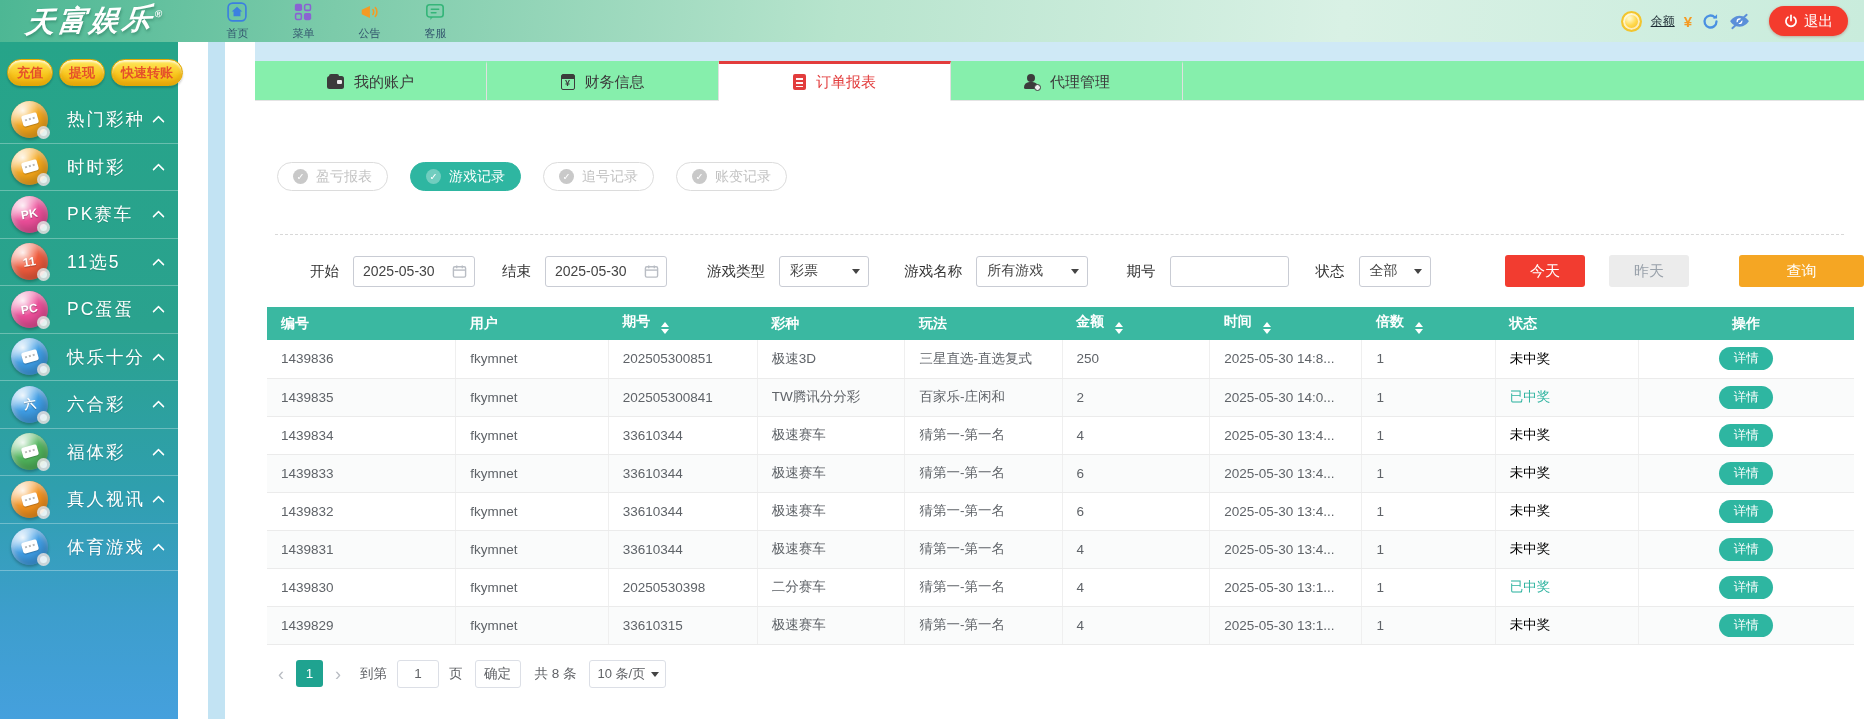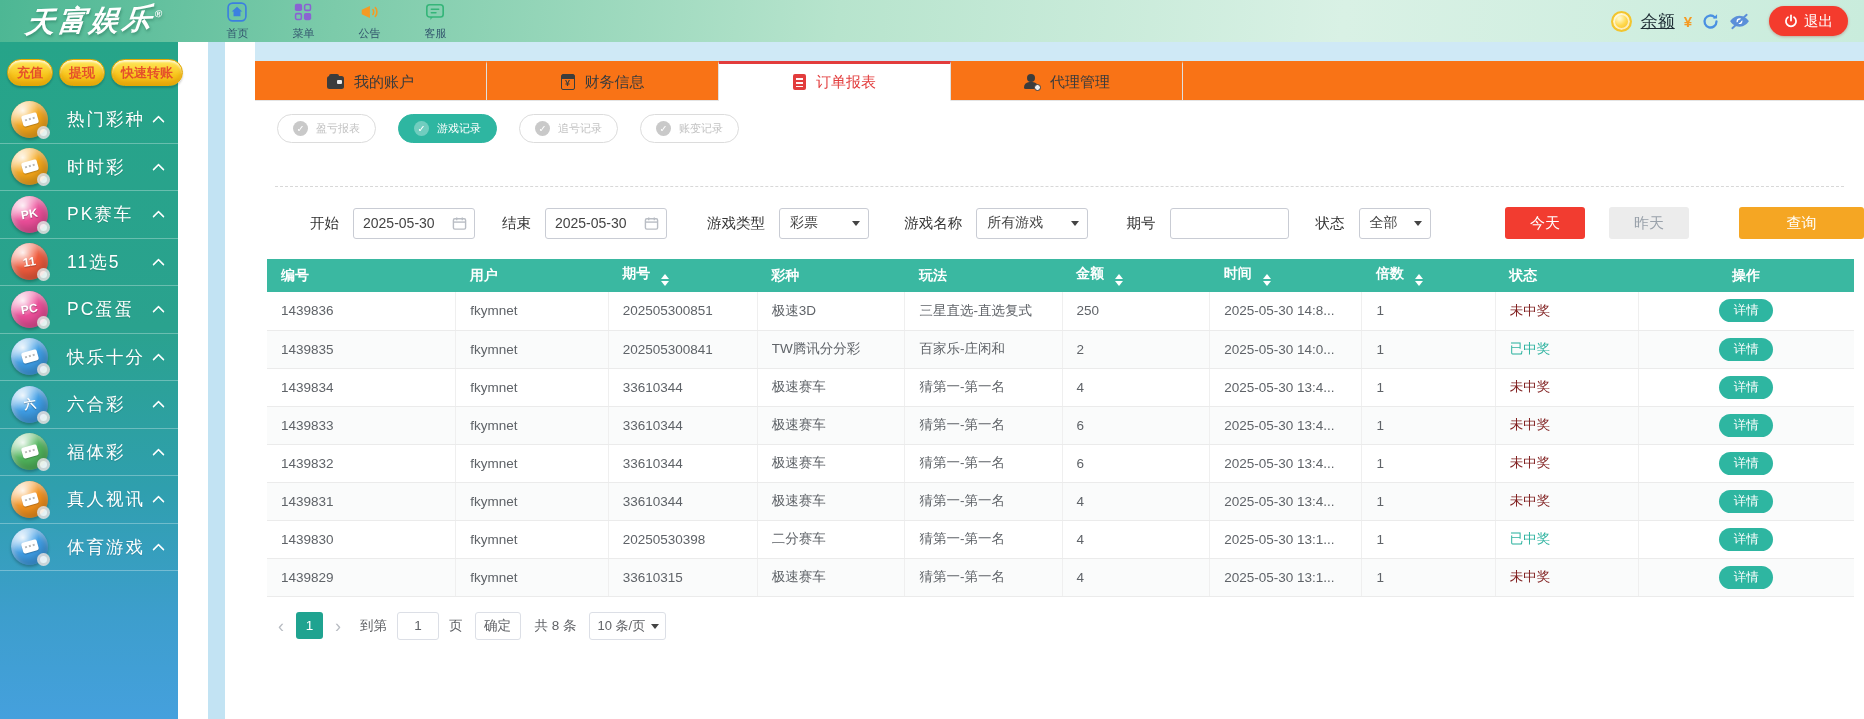--- a/index.html
+++ b/index.html
@@ -15,21 +15,21 @@
     text-shadow:1px 2px 3px rgba(0,70,45,.35); white-space:nowrap; }
   .logo sup{ font-size:10px; font-style:normal; vertical-align:super; }
   .topnav{ margin-left:52px; display:flex; gap:24px; }
   .nav-item{ width:42px; display:flex; flex-direction:column; align-items:center; cursor:pointer; }
   .nav-ic{ height:21px; display:flex; align-items:center; }
   .nav-label{ font-size:11px; color:#33566e; margin-top:4px; }
   .topbar-right{ margin-left:auto; margin-right:16px; display:flex; align-items:center; gap:9px; }
   .coin{ width:21px; height:21px; border-radius:50%; border:2px solid #f2c52e;
     background:radial-gradient(circle at 38% 32%, #fff6c0 8%, #ffd84d 45%, #f0b318 100%);
     box-shadow:inset 0 0 0 2px rgba(255,255,255,.65); }
-  .bal-label{ font-size:17px; color:#1d2b33;text-decoration:underline; }
+  .bal-label{ font-size:12px; color:#1d2b33;text-decoration:underline; }
   .yen{ color:#f59a23; font-weight:bold; font-size:15px; }
   .tb-ic{ display:flex; align-items:center; cursor:pointer; }
   .logout{ margin-left:10px; height:30px; padding:0 15px; border:none; border-radius:16px;
     background:#f43b2d; color:#fff; font-size:14.5px; display:flex; align-items:center; gap:6px;
     cursor:pointer; box-shadow:0 1px 3px rgba(160,20,10,.3);
     font-family:"Liberation Sans","DejaVu Sans",sans-serif; }
 
   
   .page{ flex:1; display:flex; min-height:0;gap:30px; }
   .sidebar{ width:178px; flex:0 0 178px;
@@ -55,21 +55,21 @@
   .ball-ticket::after{ content:""; position:absolute; left:3px; right:3px; top:4px;
     border-top:2px dotted rgba(0,0,0,.28); }
   .ball::after{ content:""; position:absolute; right:-2px; bottom:-1px; width:13px; height:13px;
     border-radius:50%; background:rgba(255,255,255,.88); box-shadow:inset 0 0 0 3px rgba(0,0,0,.12); }
   .side-label{ color:#fff; font-size:17.5px; letter-spacing:2px; text-shadow:0 1px 1px rgba(0,0,0,.15); }
   .chev{ width:9px; height:9px; border-left:2.5px solid #fff; border-top:2.5px solid #fff;
     border-radius:1px; transform:rotate(45deg); margin-left:auto; margin-top:5px; }
 
   
   .top-strip{ height:19px; flex:0 0 19px; background:#cfe9f6; }
-  .tabbar{ height:40px; flex:0 0 40px; background:#f97316; display:flex; border-bottom:1px solid #e4e4e4; }
+  .tabbar{ height:40px; flex:0 0 40px; background:#86efac; display:flex; border-bottom:1px solid #e4e4e4; }
   .tab{ width:232px; display:flex; align-items:center; justify-content:center; gap:10px;
     font-size:15px; color:#3c3c3c; border-right:1px solid #e0e0e0; border-top:3px solid transparent;
     cursor:pointer; }
   .tab.active{ background:#fff; color:#e23c3c; border-top-color:#e23c3c; border-bottom:1px solid #fff; margin-bottom:-1px; }
   .icon-wallet{ width:17px; height:13px; background:currentColor; border-radius:2.5px; position:relative; }
   .icon-wallet::before{ content:""; position:absolute; left:2px; top:-2px; width:10px; height:3px;
     background:currentColor; border-radius:2px 2px 0 0; }
   .icon-wallet::after{ content:""; position:absolute; right:2px; top:4.5px; width:5px; height:4px;
     background:#fff; border-radius:1px; opacity:.9; }
   .icon-fin{ width:14px; height:16px; border:1.6px solid currentColor; border-radius:2px;
@@ -84,21 +84,21 @@
     border-radius:50%; background:currentColor; }
   .icon-agent::after{ content:""; position:absolute; left:1px; bottom:1px; width:14px; height:7px;
     border-radius:7px 7px 2px 2px; background:currentColor; }
   .gear-dot{ position:absolute; right:-1px; bottom:-1px; width:7px; height:7px; border-radius:50%;
     border:1.6px solid currentColor; background:#f0f0f0; z-index:1; }
 
   
   .card{ flex:1; background:#fff; }
   .pills{ display:flex; gap:22px; margin:13px 0 0 22px; }
   .pill{ height:29px; border-radius:15px; padding:0 15px; display:flex; align-items:center; gap:8px;
-    border:1px solid #dcdcdc; background:#fff; color:#c3c3c3; font-size:11px; cursor:pointer; }
+    border:1px solid #dcdcdc; background:#fff; color:#c3c3c3; font-size:14px; cursor:pointer;margin-top:48px; }
   .pill .check{ width:15px; height:15px; border-radius:50%; background:#c9c9c9; color:#fff;
     display:flex; align-items:center; justify-content:center; font-size:9.5px; }
   .pill .check::after{ content:"✓"; font-weight:bold; }
   .pill.active{ background:#2eb6a1; border-color:#2eb6a1; color:#fff; }
   .pill.active .check{ background:rgba(255,255,255,.32); }
   .divider{ margin:43px 20px 0 20px; border-top:1.5px dashed #d8d8d8; }
 
   
   .filter-row{ display:flex; align-items:center; margin-top:20px; padding-left:55px;
     font-size:14.5px; color:#333; }
@@ -126,21 +126,21 @@
     text-align:left; padding-left:14px; }
   thead th.th-action{ text-align:center; padding-left:0; }
   .sort{ display:inline-flex; flex-direction:column; margin-left:7px; vertical-align:-1px; }
   .sort i{ display:block; width:0; height:0; border-left:4px solid transparent; border-right:4px solid transparent; }
   .sort .up{ border-bottom:5px solid #fff; margin-bottom:2px; }
   .sort .down{ border-top:5px solid #fff; }
   tbody td{ height:38px; font-size:13.5px; color:#5f6368; padding-left:14px;
     border-bottom:1px solid #ebebeb; border-right:1px solid #efefef; background:#fff; }
   tbody td:last-child{ border-right:none; }
   tbody tr:nth-child(even) td{ background:#fafbfb; }
-  td.st-lose{ color:#7f1d1d; }
+  td.st-lose{ color:#000000; }
   td.st-win{ color:#2fb3a0; }
   td.td-action{ text-align:center; padding-left:0; }
   .detail-btn{ display:inline-block; width:54px; height:23px; line-height:23px; border-radius:12px;
     background:#2eb6a1; color:#fff; font-size:12.5px; text-align:center; cursor:pointer; }
 
   
   .pager{ display:flex; align-items:center; margin:15px 0 0 18px; font-size:13.5px; color:#606266; }
   .pg-arrow{ width:16px; text-align:center; color:#b8bcc2; font-size:18px; cursor:pointer; line-height:1; }
   .pg-cur{ width:27px; height:27px; margin:0 7px; border-radius:3px; background:#1fa390; color:#fff;
     display:flex; align-items:center; justify-content:center; font-size:13.5px; cursor:pointer; }

